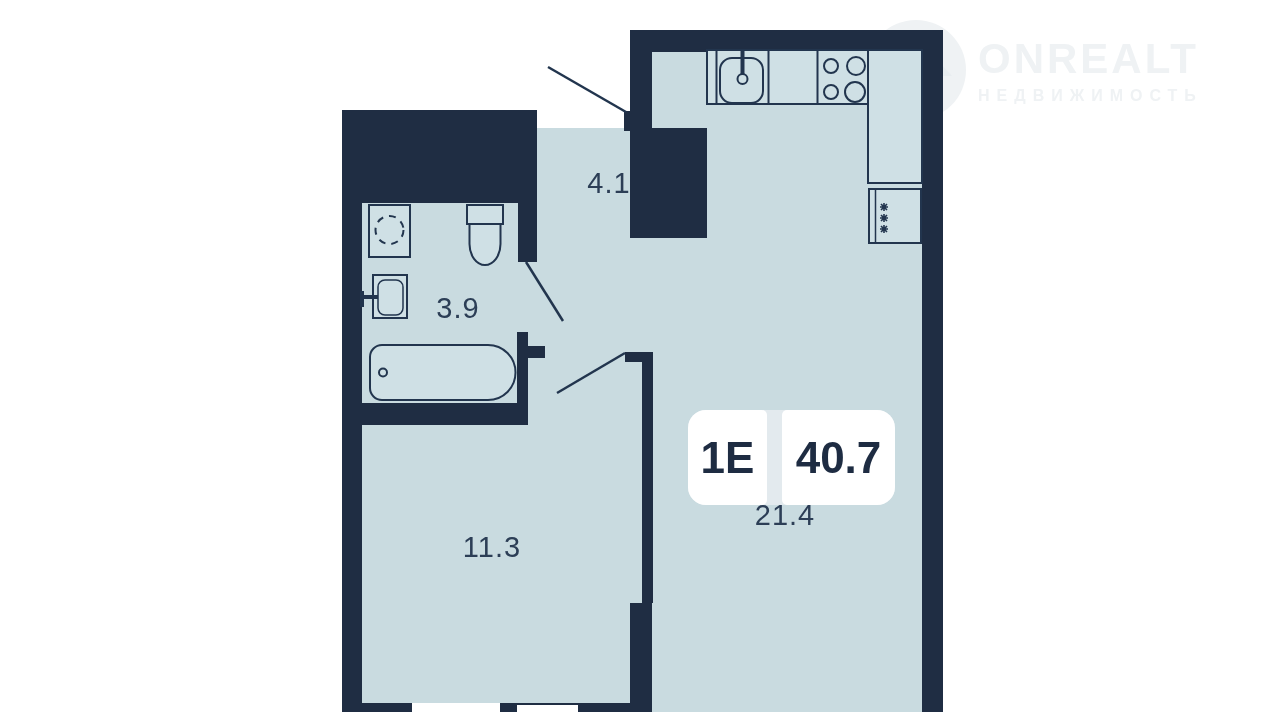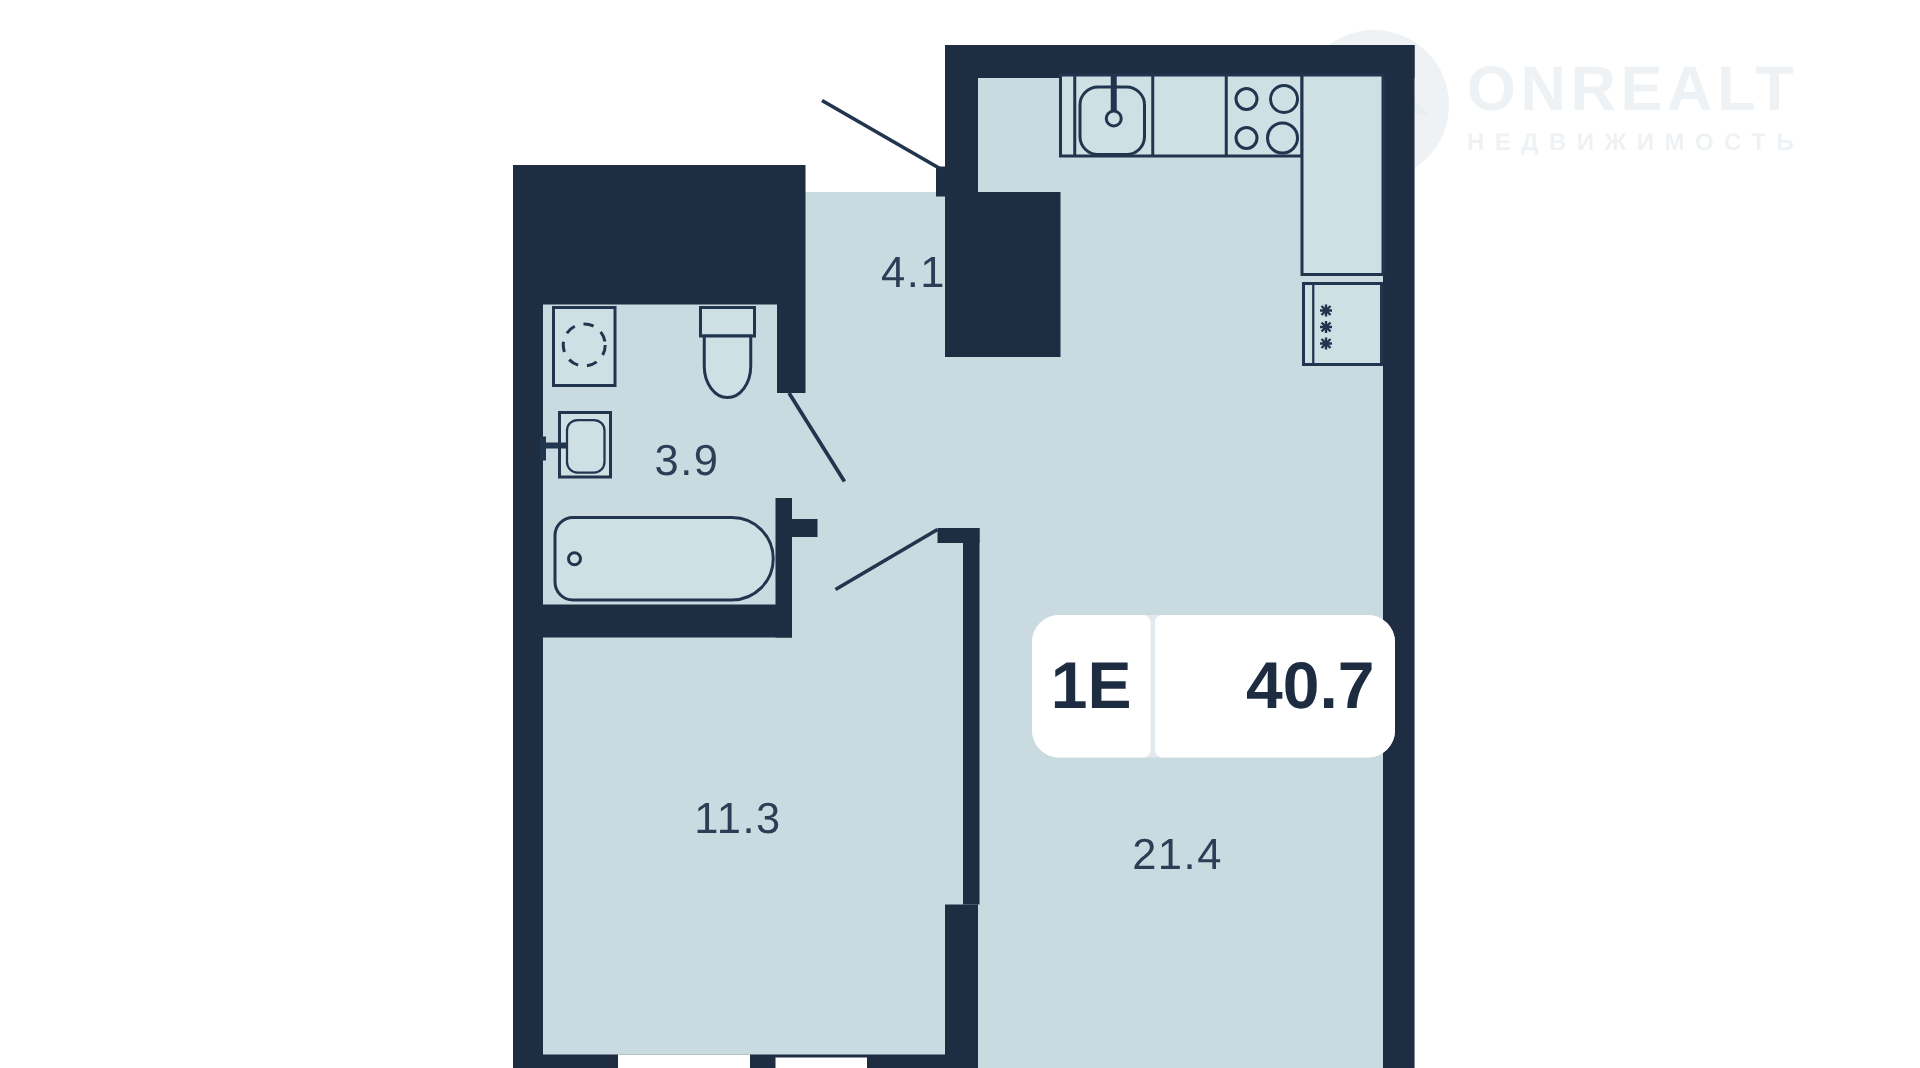--- a/index.html
+++ b/index.html
@@ -12,25 +12,25 @@
   .stage{position:relative;width:1280px;height:712px;background:var(--background);overflow:hidden;}
   .abs{position:absolute;}
   
   .wm-icon{z-index:0;}
   .floor{background:var(--floor);z-index:1;}
   .wall{background:var(--wall);z-index:2;}
   .fixtures{z-index:3;left:0;top:0;}
   .window{background:var(--background);z-index:3;}
   .label{z-index:4;color:var(--label_text);font-size:29px;font-weight:500;letter-spacing:1px;
          transform:translate(-50%,-50%);white-space:nowrap;}
-  .badge{z-index:4;display:flex;border-radius:18px;background:#e3eaee;}
+  .badge{z-index:4;display:flex;border-radius:18px;background:#e3eaee;gap:12px;}
   .badge .tile{background:var(--badge_bg);display:flex;align-items:center;justify-content:center;
       color:var(--badge_text);font-weight:700;font-size:44px;letter-spacing:0;}
   .tile-type{width:79px;height:95px;border-radius:18px 5px 5px 18px;margin-right:3px;}
-  .tile-area{width:113px;height:95px;border-radius:5px 18px 18px 5px;padding-left:47px;}
+  .tile-area{width:113px;height:95px;border-radius:5px 18px 18px 5px;}
   .logo-text{z-index:5;left:978px;top:38px;}
   .brand{color:var(--watermark);font-size:42px;font-weight:700;letter-spacing:3px;line-height:1;}
   .tagline{color:var(--watermark);font-size:16px;font-weight:700;letter-spacing:7px;margin-top:7px;}
   
   .fx{stroke:var(--outline);stroke-width:2;fill:var(--fixture_fill);}
   .fx-open{stroke:var(--outline);stroke-width:2;fill:none;}
   .fx-dash{stroke:var(--outline);stroke-width:2;fill:none;stroke-dasharray:7 6;}
   .fx-solid{fill:var(--outline);stroke:none;}
   .door{stroke:var(--outline);stroke-width:2.5;fill:none;}
   .snow{stroke:var(--outline);stroke-width:1.6;fill:none;}
@@ -114,21 +114,21 @@
       <circle class="fx-open" cx="383" cy="372.5" r="4"></circle>
     </g>
     <path class="door" d="M548 67 L626 112"></path>
     <path class="door" d="M526 262 L563 321"></path>
     <path class="door" d="M625 353 L557 393"></path>
   </svg>
 
   <div class="abs label" style="left:609px;top:183px;">4.1</div>
   <div class="abs label" style="left:458px;top:294px;margin-top:14px;">3.9</div>
   <div class="abs label" style="left:492px;top:547px;text-align:center;">11.3</div>
-  <div class="abs label" style="left:785px;top:571px;">21.4</div>
+  <div class="abs label" style="left:785px;top:515px;">21.4</div>
 
   <div class="abs badge" style="left:688px;top:410px;">
     <div class="tile tile-type">
       <span>1E</span>
     </div>
     <div class="tile tile-area">
       <span>40.7</span>
     </div>
   </div>
 

